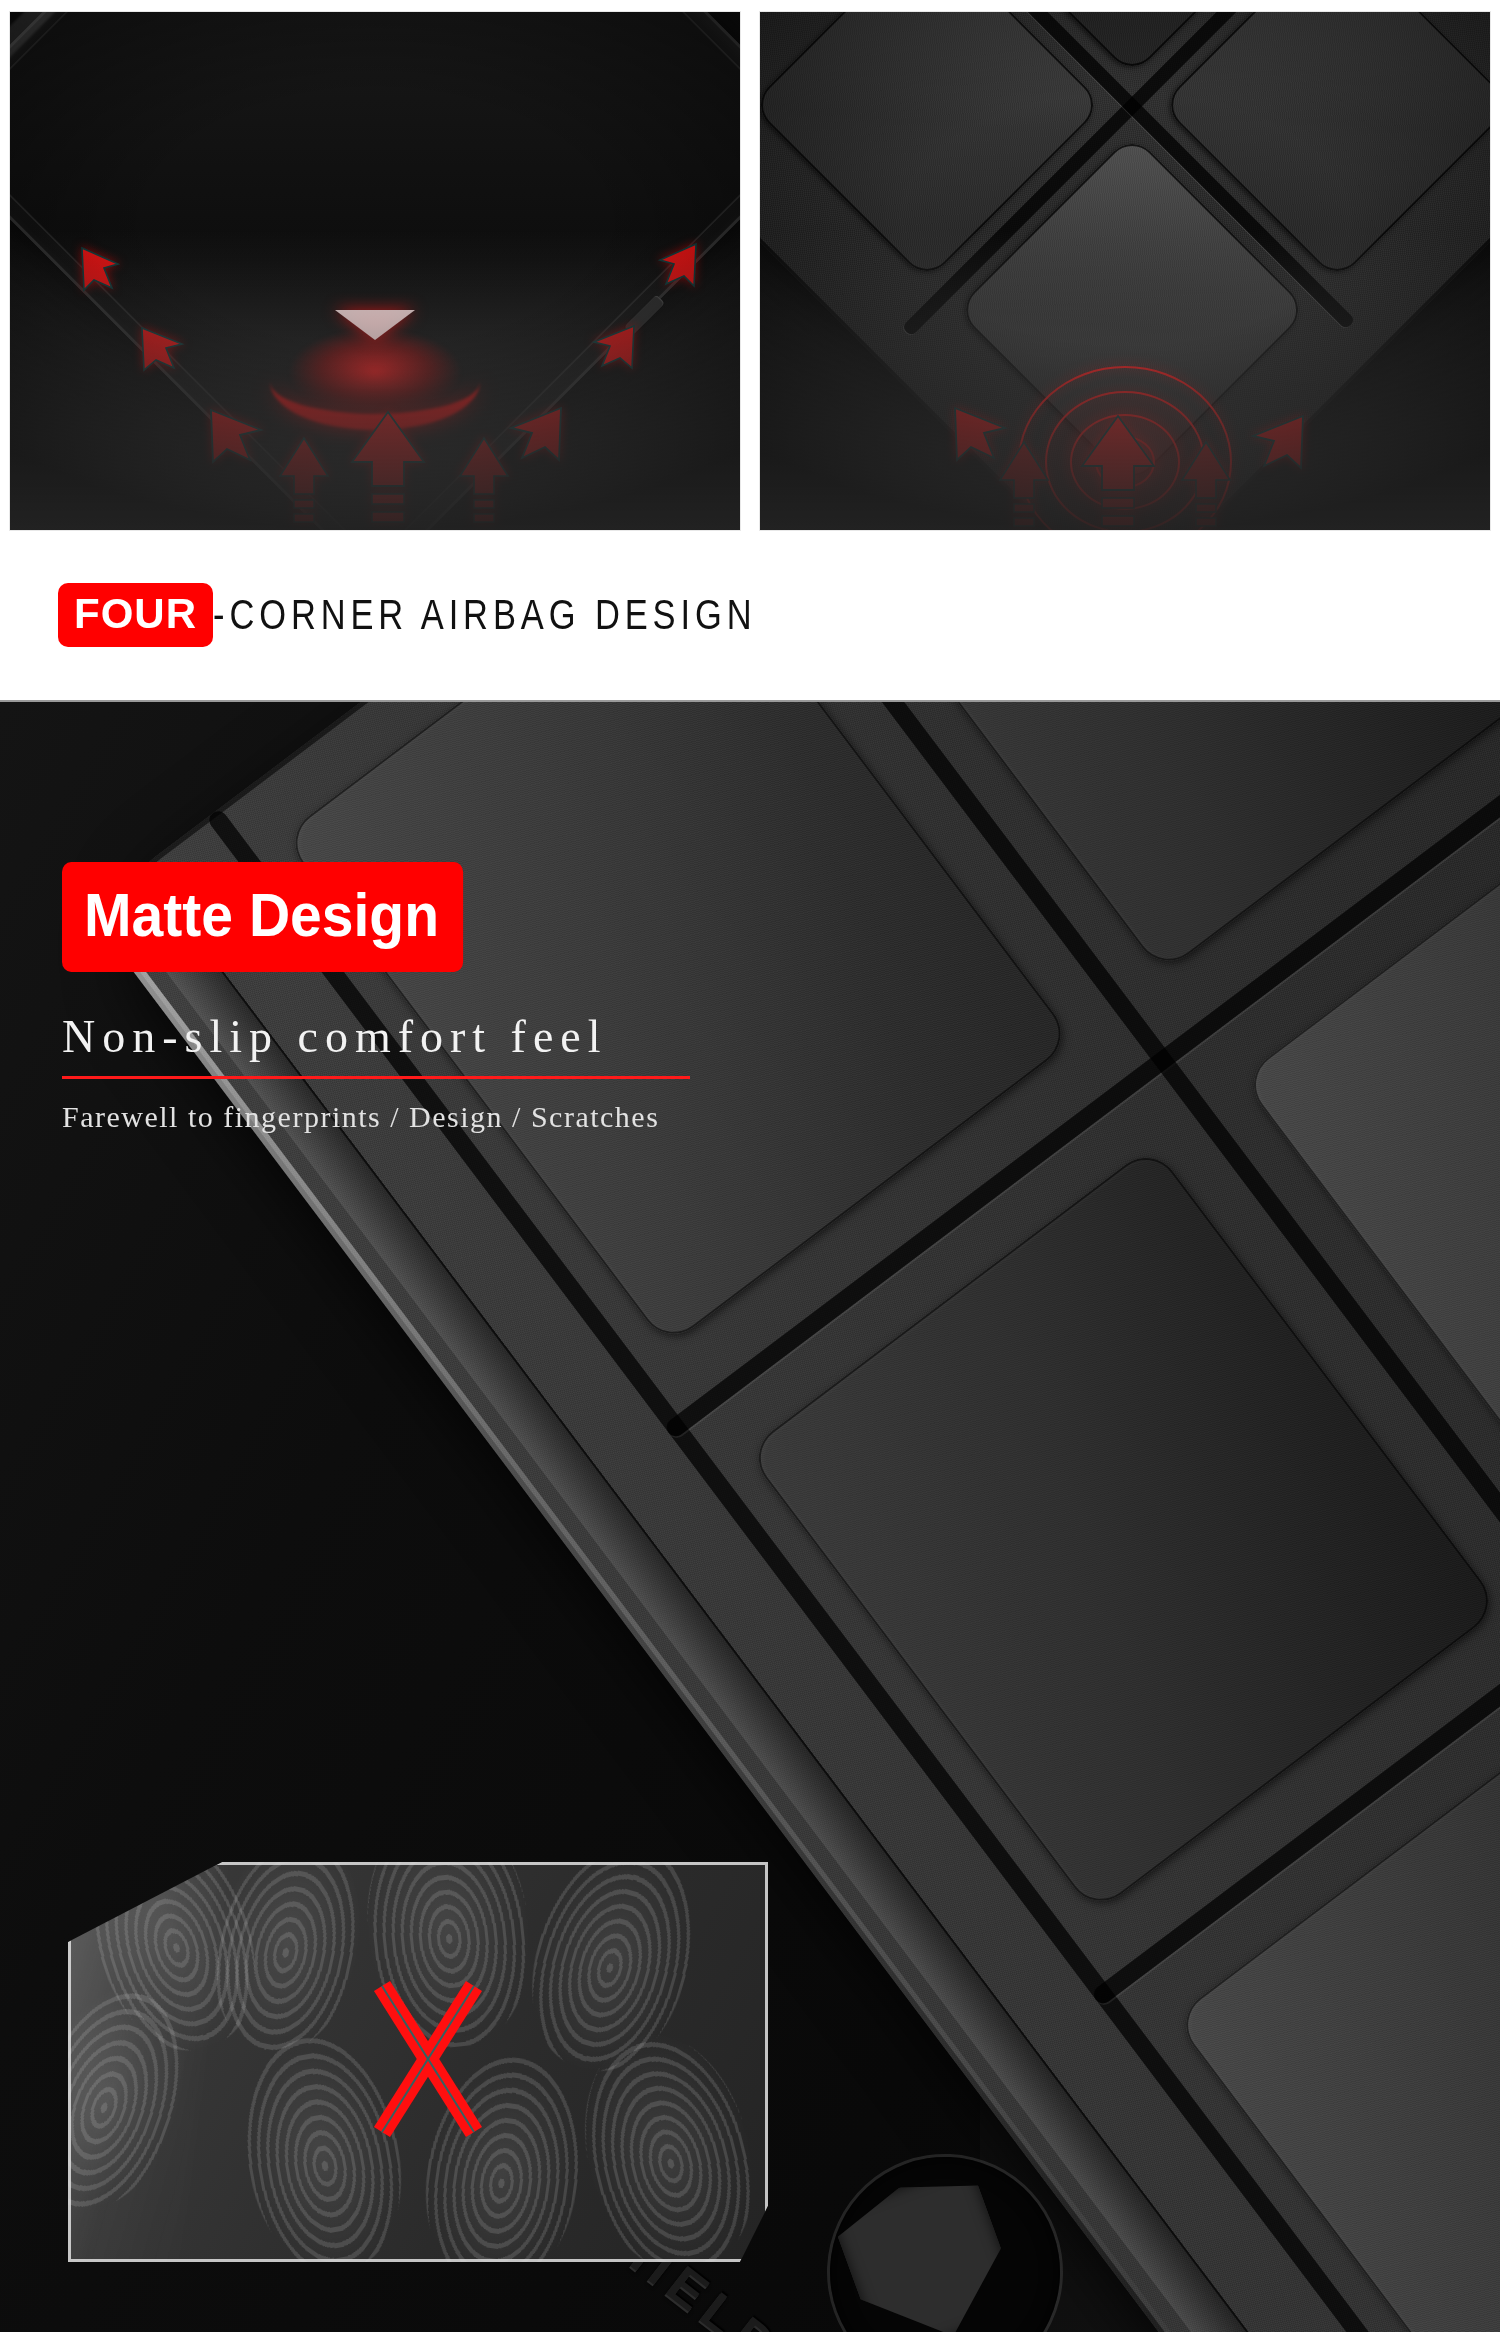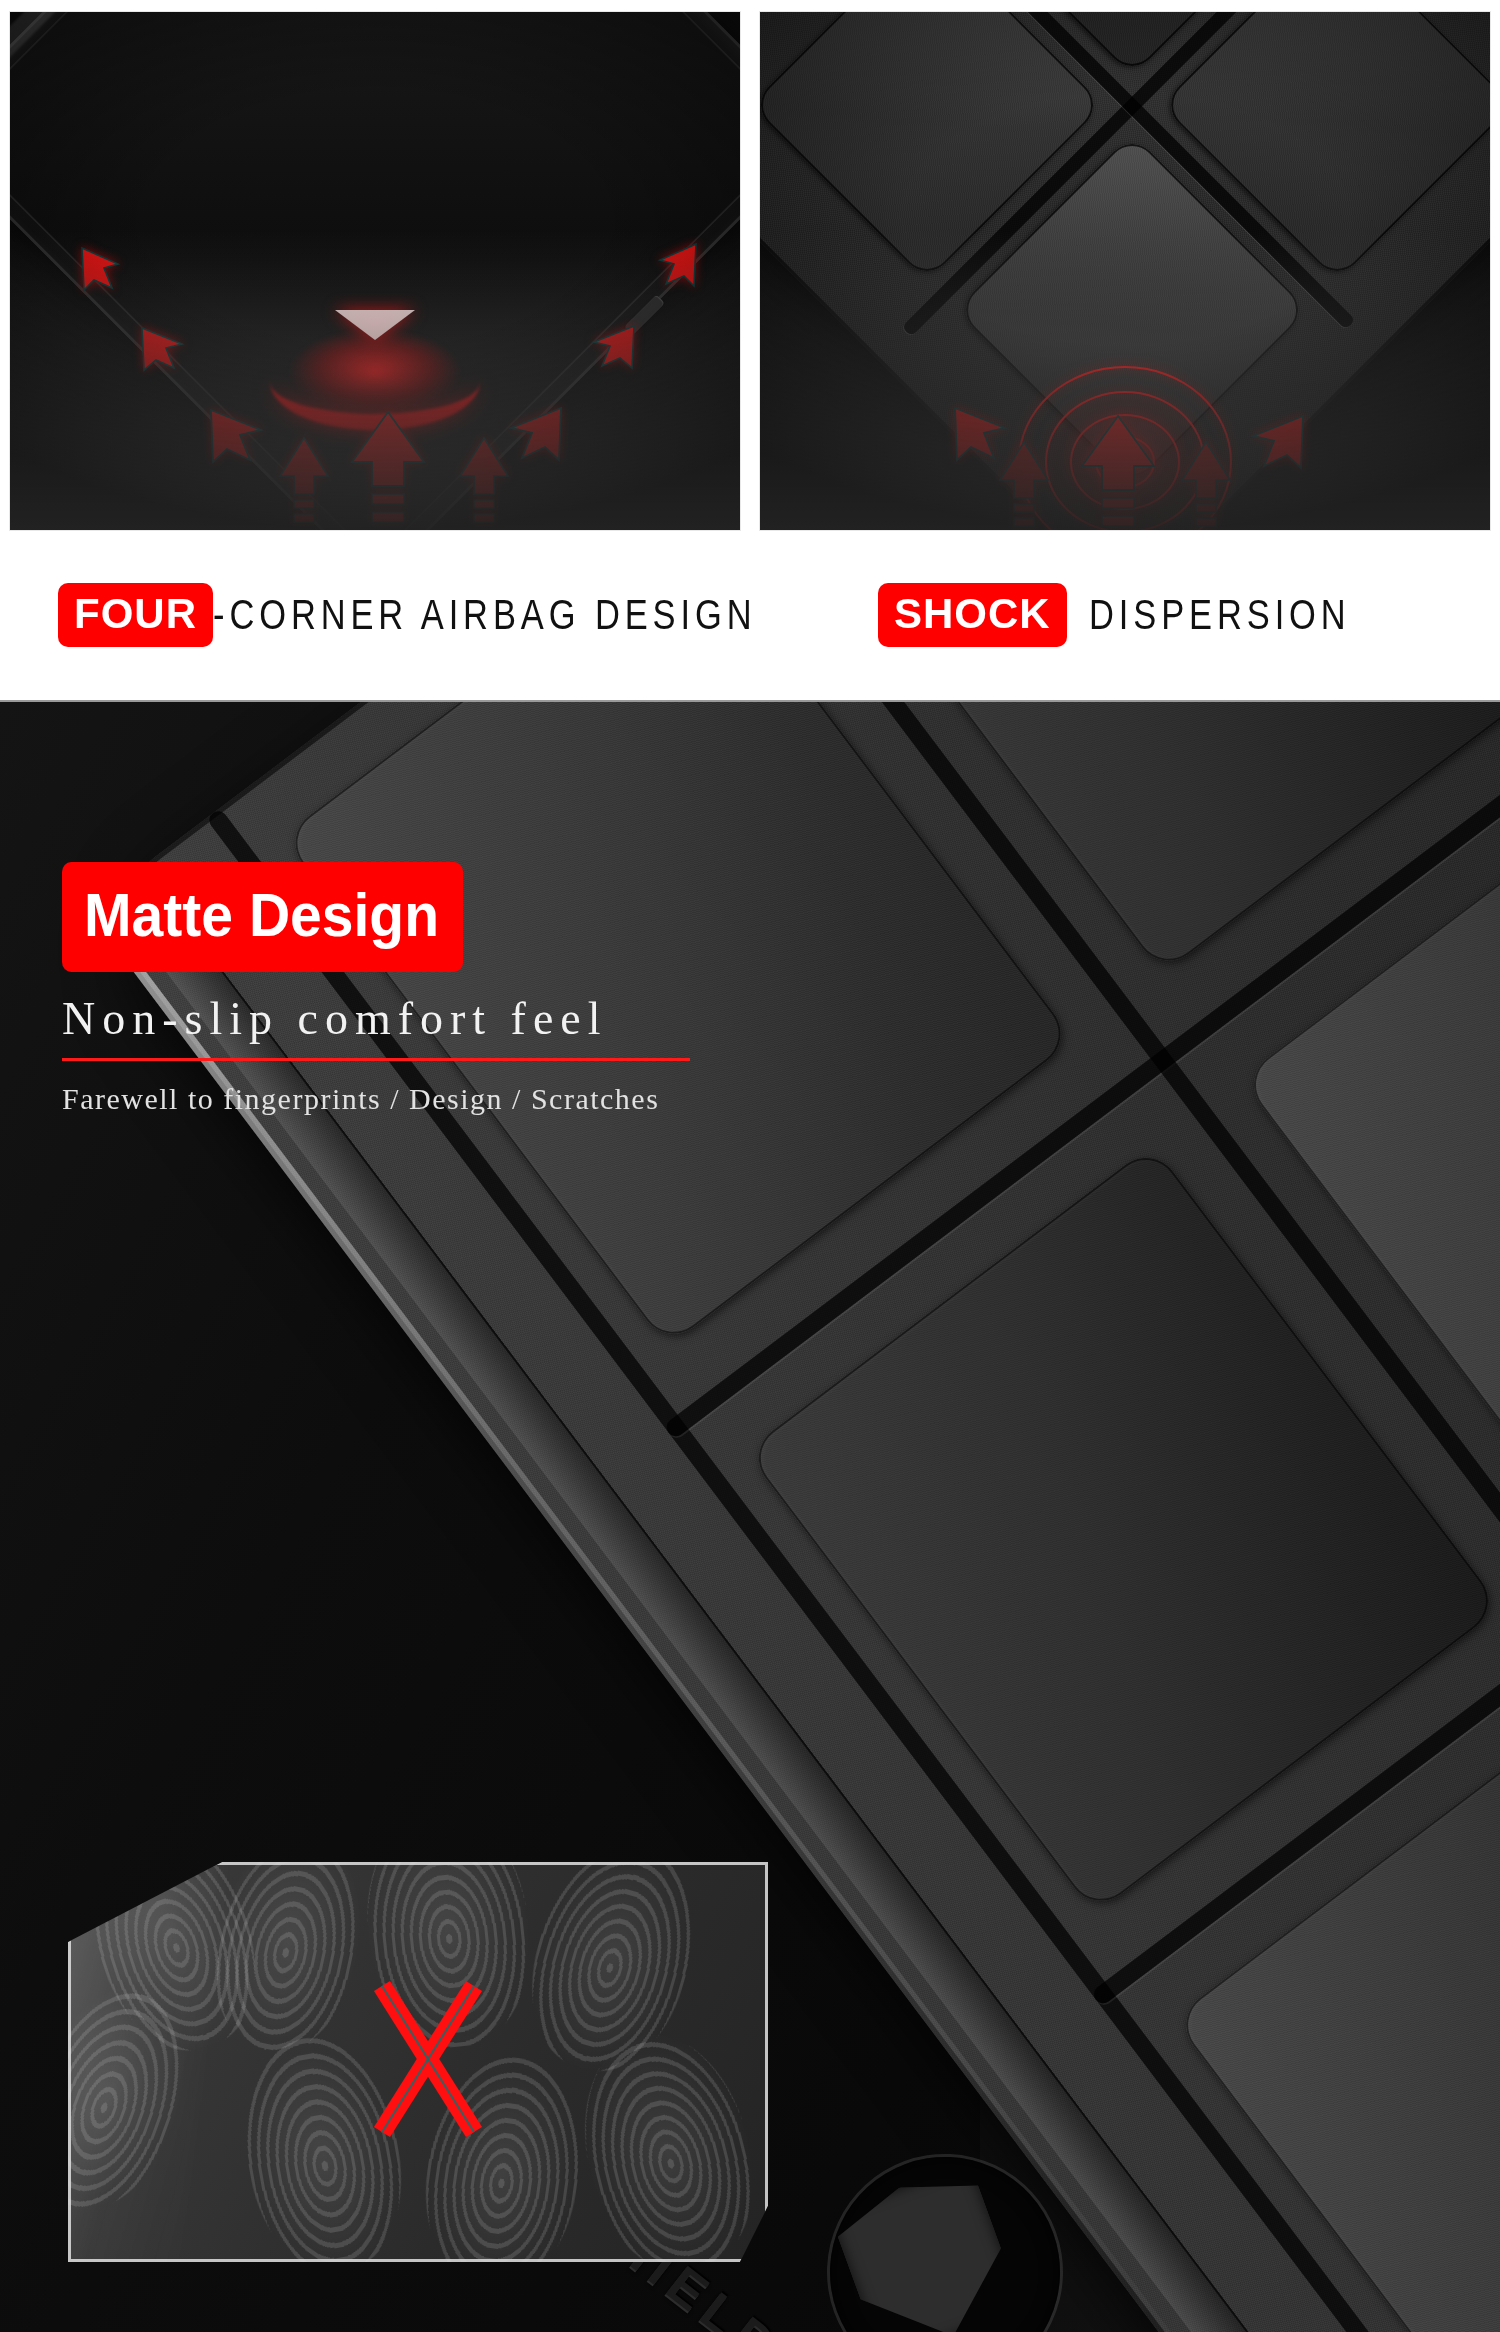--- a/index.html
+++ b/index.html
@@ -237,21 +237,21 @@
   
   #matte-copy{ position:absolute; left:62px; top:160px; }
   #matte-title{
     display:inline-block; background:#ff0000; color:#ffffff;
     font-family:"Liberation Sans", sans-serif; font-weight:700;
     font-size:62px; line-height:1; padding:22px 26px 26px 24px;
     border-radius:10px; letter-spacing:0px;
     transform:scaleX(.92); transform-origin:left center;
   }
   #matte-subtitle{
-    margin-top:24px; color:#f2f2f2;
+    margin-top:42px; color:#f2f2f2;
     font-family:"Liberation Serif", serif; font-weight:400;
     font-size:46px; letter-spacing:7px; line-height:1;
     white-space:nowrap;
   }
   #matte-rule{
     margin-top:16px; width:628px; height:3px; background:#ff1a1a;
   }
   #matte-note{
     margin-top:20px; color:#e2e2e2;
     font-family:"Liberation Serif", serif; font-weight:400;
@@ -419,24 +419,20 @@
 
     <div class="panel-floor"></div>
     <div class="panel-vignette"></div>
   </div>
 
   <div class="caption" id="caption-airbag">
     <span class="cap-badge">FOUR</span>
     <span class="cap-rest">-CORNER AIRBAG DESIGN</span>
   </div>
 
-  <div class="caption" id="caption-shock">
-    <span class="cap-badge">SHOCK</span>
-    <span class="cap-rest" style="margin-left:22px;">DISPERSION</span>
-  </div>
 </div>
 
 <div id="matte-section">
 
   <div class="matte-dark-left"></div>
 
   <div id="product-case">
     <div class="case-edge-hl"></div>
     <div class="case-rim"></div>
 

